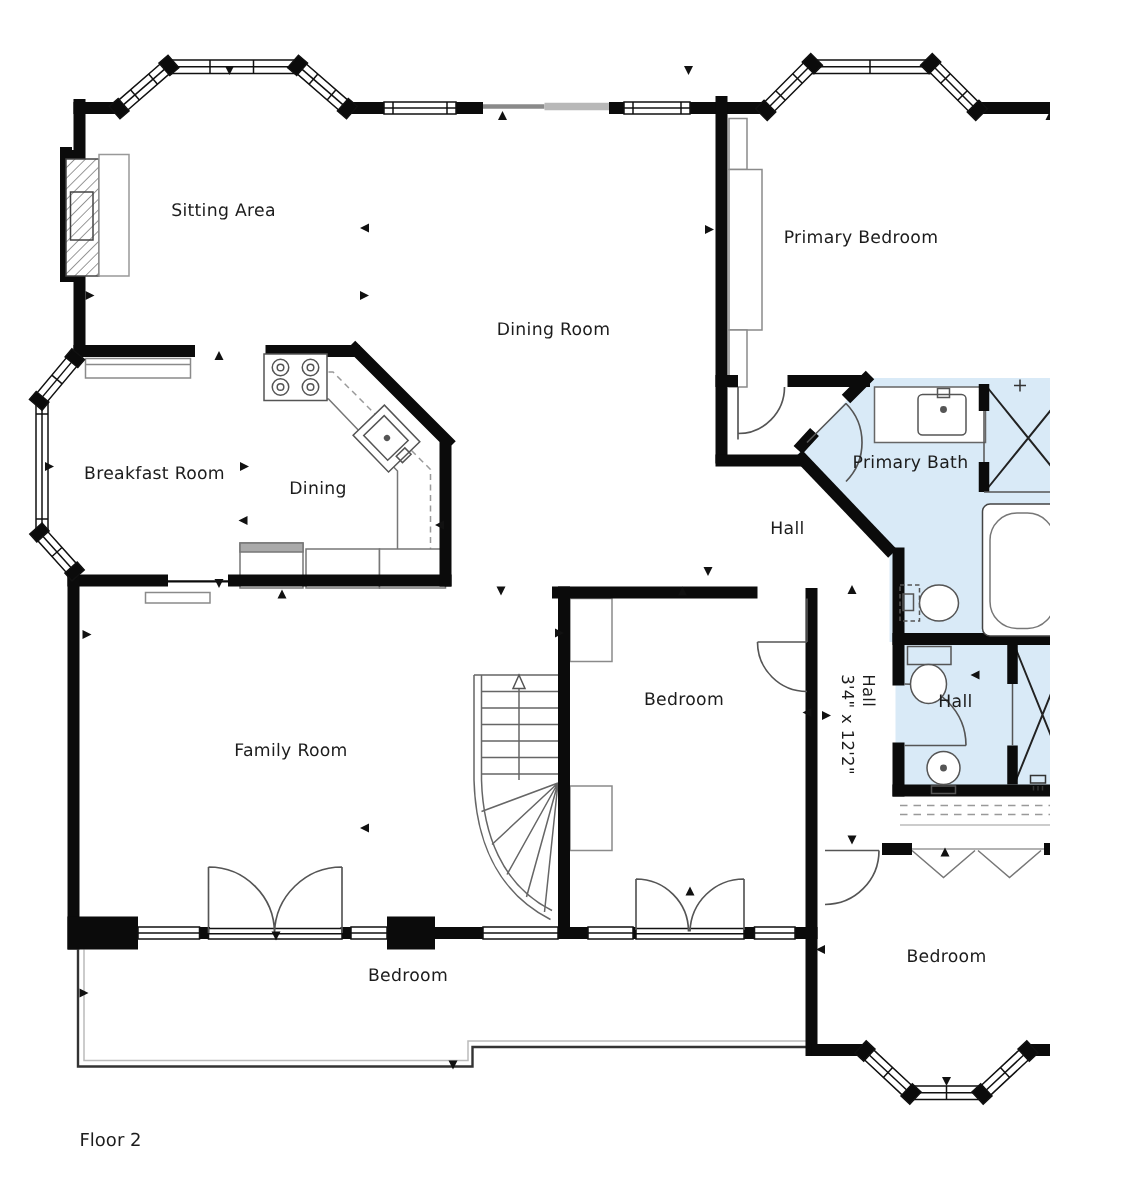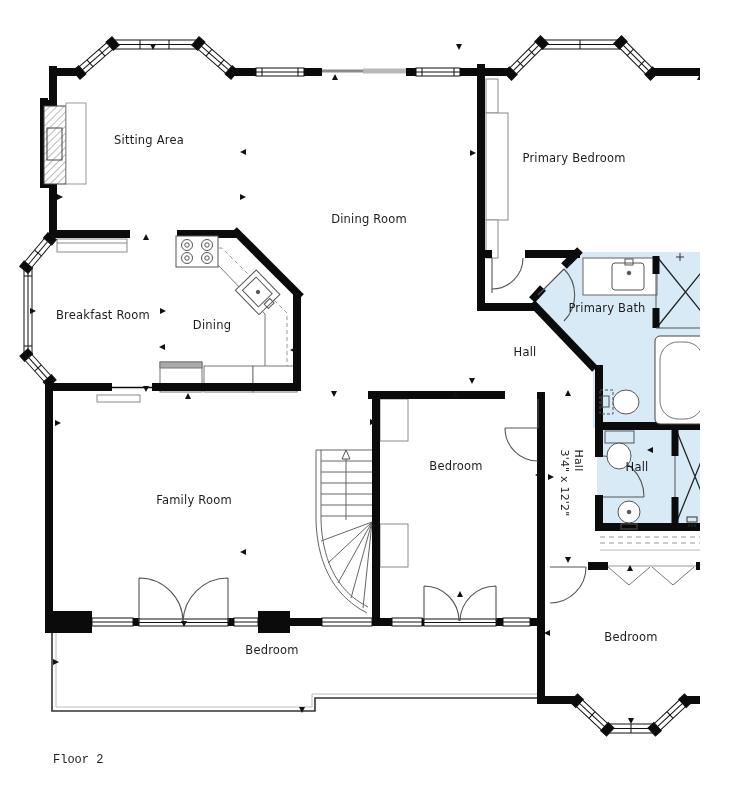--- a/index.html
+++ b/index.html
@@ -1,21 +1,21 @@
 <!DOCTYPE html>
 <html><head>
 <meta charset="utf-8">
 <style>
   html,body{margin:0;padding:0;background:#fff;}
   #plan{position:relative;width:700px;height:795px;background:#fff;overflow:hidden;
         font-family:"DejaVu Sans","Liberation Sans",sans-serif;}
   #plan svg{position:absolute;left:0;top:0;}
   .room-label{position:absolute;transform:translate(-50%,-50%);font-size:11.5px;color:#1c1c1c;
               white-space:nowrap;letter-spacing:.2px;}
-  .floor-label{position:absolute;font-size:12px;color:#1c1c1c;transform:translate(0,-50%);font-family:Liberation Mono, monospace;}
+  .floor-label{position:absolute;font-size:12px;color:#1c1c1c;transform:translate(0,-50%);}
   .v-label{position:absolute;transform:translate(-50%,-50%);writing-mode:vertical-rl;
            font-size:11px;color:#1c1c1c;line-height:14px;white-space:nowrap;letter-spacing:.2px;}
   .v-label span{display:block;}
 </style>
 </head>
 <body>
 
 <div id="plan">
 <svg width="750" height="795" viewBox="0 0 750 795">
   <defs>

